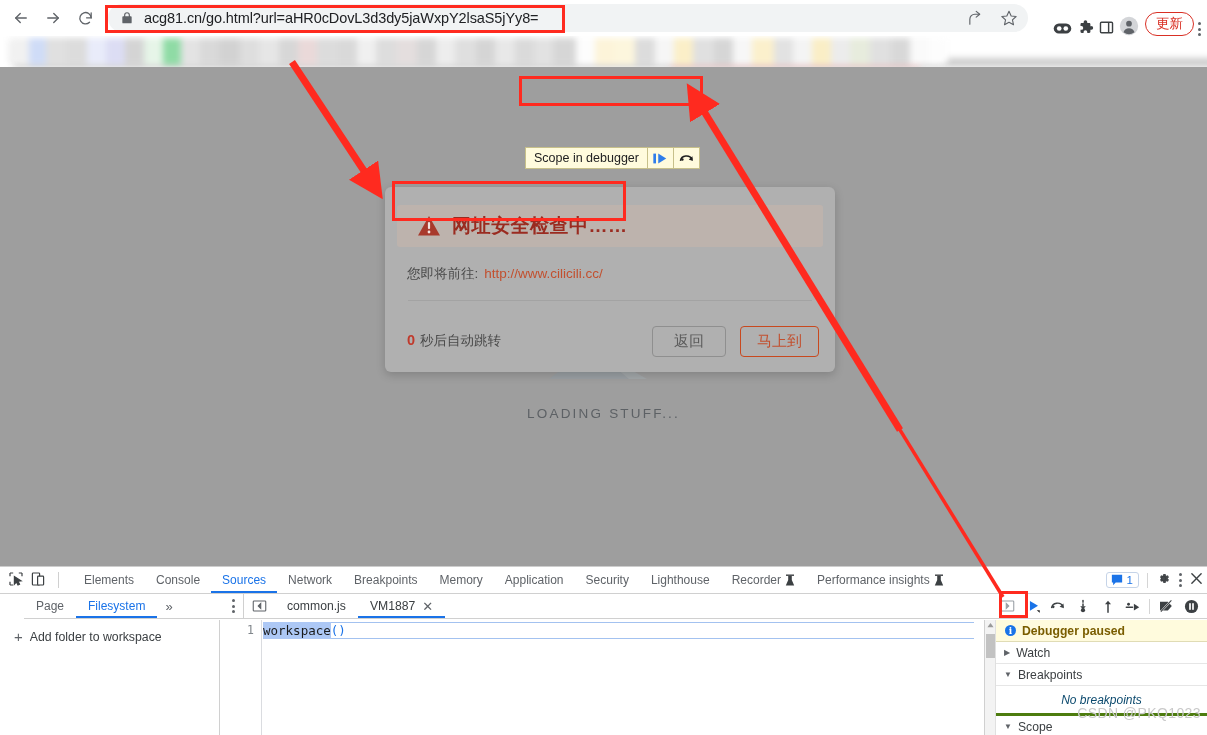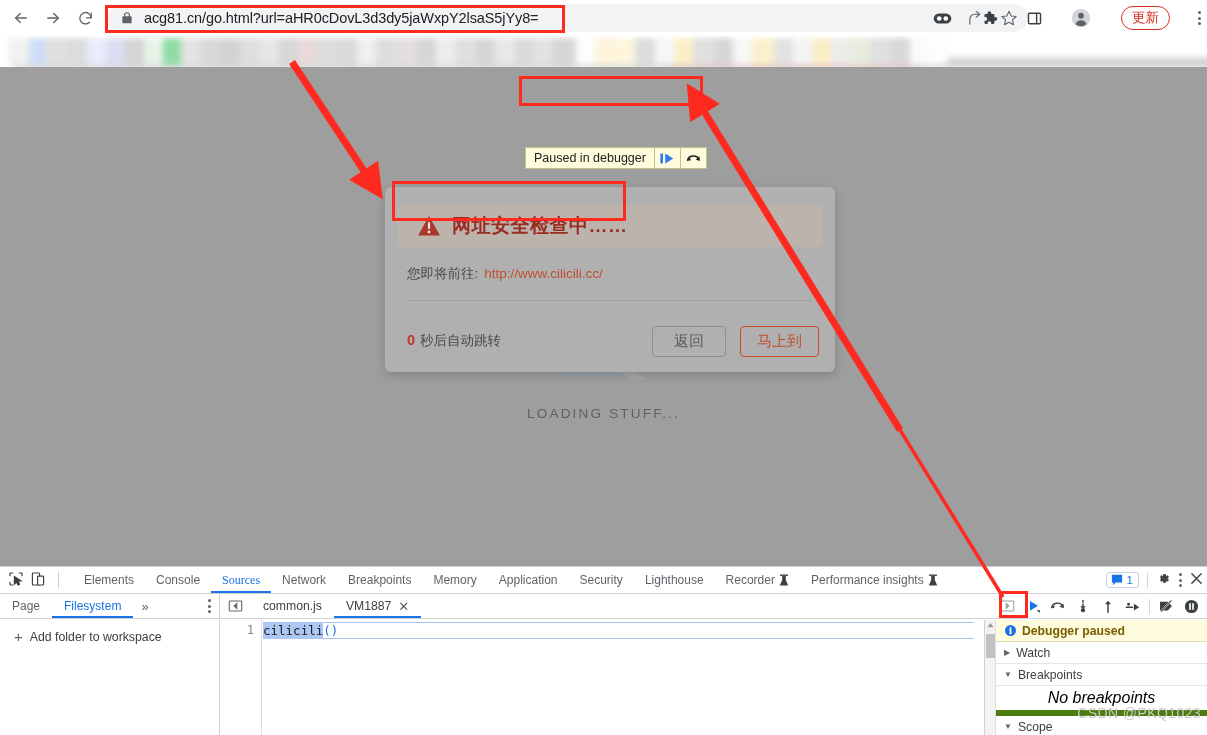--- a/index.html
+++ b/index.html
@@ -46,21 +46,21 @@
     letter-spacing: -0.1px;
   }
   .omnibox-right {
     position: absolute; right: 10px; top: 0; height: 28px;
     display: flex; align-items: center; gap: 16px;
   }
   .omnibox-right .ic { color: #5f6368; display: flex; }
 
   .toolbar-right {
     position: absolute; right: 6px; top: 0; height: 36px;
-    display: flex; align-items: center; gap: 28px;
+    display: flex; align-items: flex-end; gap: 4px;
   }
   .toolbar-right .ic { color: #5f6368; display: flex; align-items: center; }
   .update-pill {
     border: 1px solid #d93025; color: #d93025;
     border-radius: 13px; height: 24px;
     display: flex; align-items: center; padding: 0 10px;
     font-size: 13.5px; margin-left: 2px;
   }
   .kebab { display: flex; flex-direction: column; gap: 2.5px; align-items: center; }
   .kebab i { width: 3px; height: 3px; border-radius: 50%; background: #5f6368; display: block; }
@@ -183,38 +183,38 @@
     display: flex; align-items: center;
   }
   .dt-left-icons { display: flex; align-items: center; gap: 6px; padding: 0 8px; }
   .dt-divider { width: 1px; height: 16px; background: #d0d0d0; margin: 0 6px; }
   .dt-tabs { display: flex; align-items: center; height: 100%; }
   .dt-tab {
     height: 100%; display: flex; align-items: center; gap: 4px;
     padding: 0 11px; font-size: 12px; color: #5f6368;
     white-space: nowrap;
   }
-  .dt-tab.active { color: #1a73e8; box-shadow: inset 0 -2px 0 #1a73e8; font-family: Liberation Serif, serif; }
+  .dt-tab.active { color: #1a73e8; box-shadow: inset 0 -2px 0 #1a73e8; }
   .beaker { display: inline-flex; }
   .dt-tabbar-right {
     position: absolute; right: 4px; top: 0; height: 100%;
     display: flex; align-items: center; gap: 8px;
   }
   .msg-badge {
     display: flex; align-items: center; gap: 4px;
     border: 1px solid #c6d4e8; border-radius: 3px;
     padding: 1px 5px 1px 4px; color: #1a73e8; font-size: 11.5px;
   }
   .vsep { width: 1px; height: 15px; background: #d5d5d5; }
 
   
   .dt-row2 {
     position: relative; height: 25px;
     border-bottom: 1px solid #d0d0d0;
-    display: flex; align-items: stretch;
+    display: flex; align-items: stretch; margin-left: 24px;
   }
   .nav-pane-head {
     width: 220px; border-right: 1px solid #d0d0d0;
     display: flex; align-items: center; position: relative;
   }
   .np-tab {
     height: 100%; display: flex; align-items: center;
     padding: 0 12px; font-size: 12px; color: #5f6368;
   }
   .np-tab.active { color: #1a73e8; box-shadow: inset 0 -2px 0 #1a73e8; }
@@ -313,22 +313,22 @@
     font-family: "DejaVu Serif", serif; font-weight: bold;
   }
   .sp-section {
     height: 22px; display: flex; align-items: center; gap: 6px;
     padding-left: 8px; font-size: 12.2px; color: #3c4043;
     border-bottom: 1px solid #e6e6e6;
   }
   .tri { font-size: 8px; color: #5f6368; }
   .sp-empty {
     height: 30px; display: flex; align-items: center; justify-content: center;
-    font-size: 16px; color: #000000; font-style: italic;
-    border-bottom: 6px solid #4d7c0f;
+    font-size: 12px; color: #0c4a6e; font-style: italic;
+    border-bottom: 3px solid #4d7c0f;
   }
   .watermark {
     position: absolute; right: 6px; bottom: 14px;
     font-size: 14px; color: #c9c9c9; letter-spacing: .4px;
     pointer-events: none; white-space: nowrap;
   }
 
   
   .anno {
     position: absolute; border: 3px solid #ff2a1f;
@@ -487,21 +487,21 @@
         <path d="M20 62 L62 30 L100 62 Z" fill="#93a0a8" opacity=".85"></path>
         <path d="M62 30 L100 62 L118 62 Z" fill="#a8b2b8" opacity=".8"></path>
         <line x1="62" y1="46" x2="62" y2="26" stroke="#5d6165" stroke-width="2.4"></line>
         <ellipse cx="55" cy="13" rx="4.8" ry="7.5" fill="none" stroke="#5d6165" stroke-width="2.2" transform="rotate(-18 55 13)"></ellipse>
         <ellipse cx="69" cy="20" rx="5" ry="7.8" fill="none" stroke="#5d6165" stroke-width="2.2" transform="rotate(14 69 20)"></ellipse>
       </svg>
       <div class="loading-text">LOADING STUFF...</div>
     </div>
 
     <div class="paused-bar">
-      <span class="pb-text">Paused in debugger</span>
+      <span class="pb-text">Scope in debugger</span>
       <span class="pb-btn">
         <svg width="16" height="13" viewBox="0 0 18 14">
             <rect x="1.5" y="1.5" width="3" height="11" fill="#2f7dea"></rect>
             <path d="M7 1.5 L16 7 L7 12.5 Z" fill="#2f7dea"></path>
           </svg>
       </span>
       <span class="pb-btn">
         <svg width="17" height="13" viewBox="0 0 18 14" fill="none" stroke="#1f1f1f" stroke-width="1.7">
             <path d="M2.5 9.5 A6.5 6 0 0 1 15 8.2"></path>
             <circle cx="4.6" cy="8" r="1.3" fill="#1f1f1f" stroke="none"></circle>
@@ -730,21 +730,21 @@
           <span class="plus">+</span>
           <span>Add folder to workspace</span>
         </div>
       </div>
 
       <div class="editor-pane">
         <div class="gutter">
           <div class="ln">1</div>
         </div>
         <div class="code-line">
-          <span class="code-sel">cilicili</span>
+          <span class="code-sel">workspace</span>
             <span class="code-rest">()</span>
         </div>
         <div class="ed-scroll"></div>
       </div>
 
       <div class="side-pane">
         <div class="sp-scrollbar">
           <svg class="sp-arrow" viewBox="0 0 8 8">
               <path d="M4 1 L7.5 6 L0.5 6 Z" fill="#9a9a9a"></path>
             </svg>

